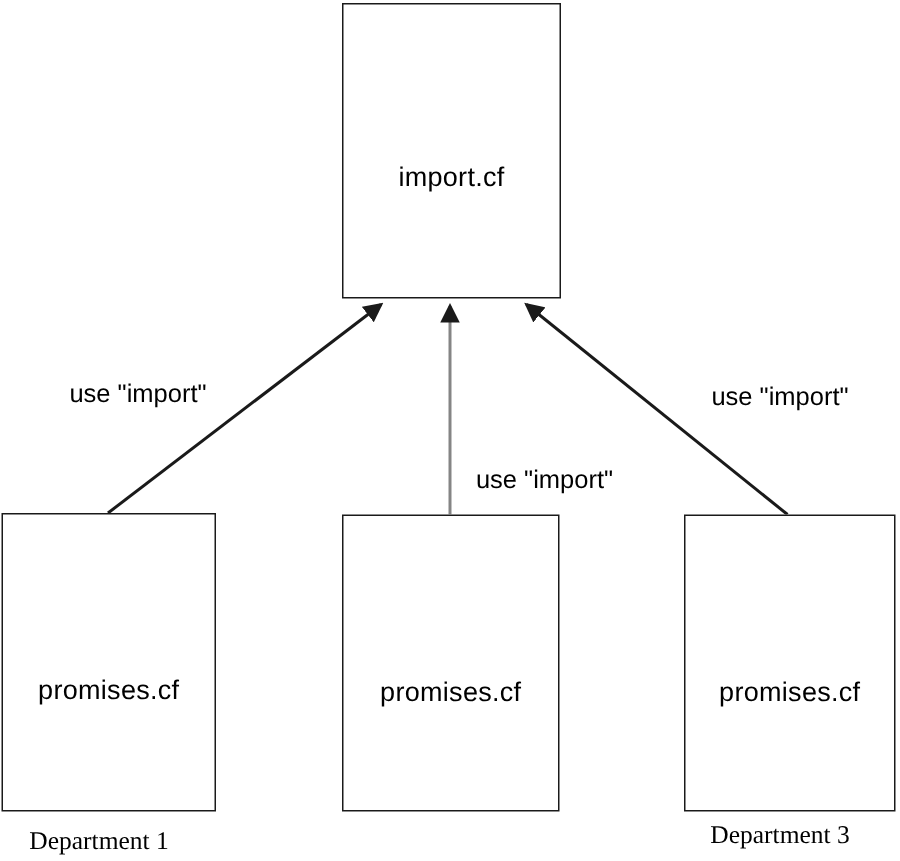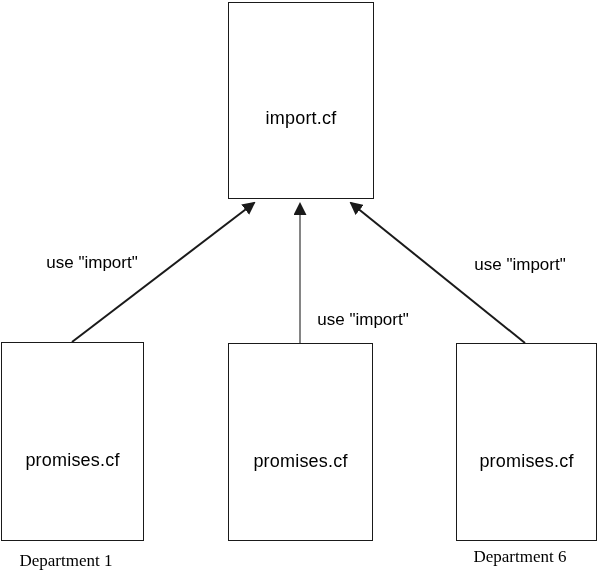--- a/index.html
+++ b/index.html
@@ -99,15 +99,15 @@
 
   <div class="box" id="right-box">
     <span class="box-label">promises.cf</span>
   </div>
 
   <div class="arrow-label" id="arrow-label-1">use "import"</div>
   <div class="arrow-label" id="arrow-label-2">use "import"</div>
   <div class="arrow-label" id="arrow-label-3">use "import"</div>
 
   <div class="dept-label" id="dept-1">Department 1</div>
-  <div class="dept-label" id="dept-3">Department 6</div>
+  <div class="dept-label" id="dept-3">Department 3</div>
 
 </div>
 
 </body></html>

